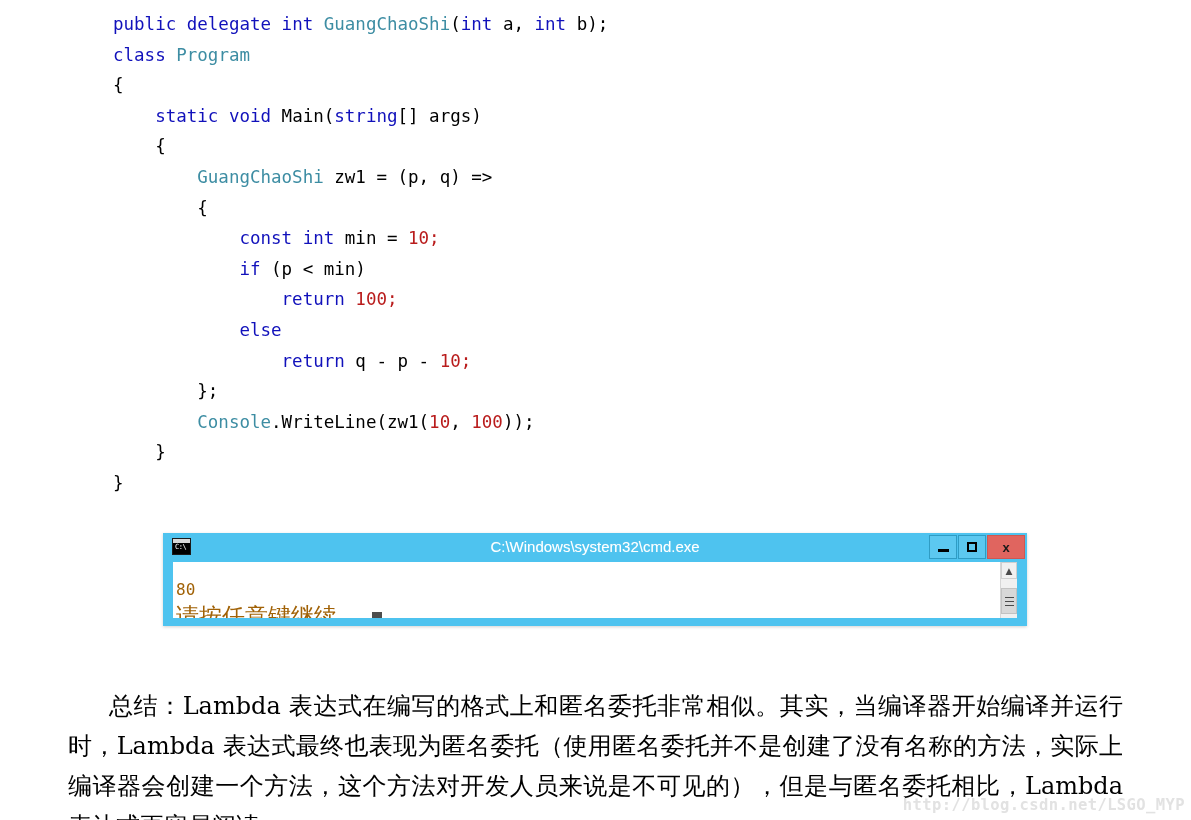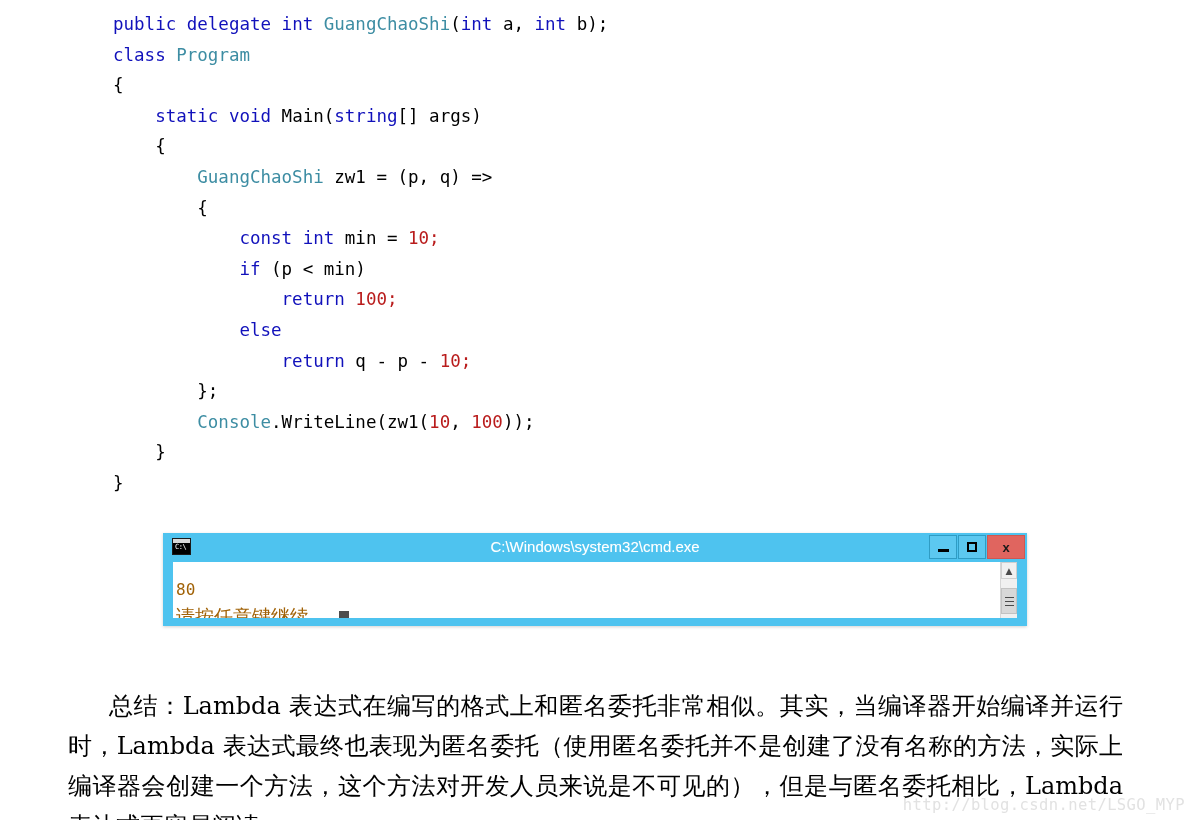--- a/index.html
+++ b/index.html
@@ -147,21 +147,21 @@
     left: 3px;
     top: 14px;
     color: #a16207;
     font-family: "DejaVu Sans Mono", monospace;
     font-size: 16px;
     line-height: 27px;
     white-space: pre;
   }
   #console-text .cn {
     font-family: Liberation Serif, serif;
-    font-size: 19px;
+    font-size: 23px;
   }
   .cursor-block {
     display: inline-block;
     width: 10px;
     height: 11px;
     background: #4d4d4d;
     vertical-align: 1px;
     margin-left: 6px;
   }
 
@@ -223,20 +223,21 @@
   
   #watermark {
     position: absolute;
     right: 6px;
     bottom: 6px;
     color: #e2e2e2;
     font-family: "DejaVu Sans Mono", monospace;
     font-size: 15.5px;
     letter-spacing: 0.4px;
     white-space: nowrap;
+    font-weight: bold;
   }
 </style>
 </head>
 <body>
 
 <div id="code-block"><div class="code-line"><span class="kw">public</span><span class="pln"> </span><span class="kw">delegate</span><span class="pln"> </span><span class="kw">int</span><span class="pln"> </span><span class="typ">GuangChaoShi</span><span class="pln">(</span><span class="kw">int</span><span class="pln"> a, </span><span class="kw">int</span><span class="pln"> b);</span></div><div class="code-line"><span class="kw">class</span><span class="pln"> </span><span class="typ">Program</span></div><div class="code-line"><span class="pln">{</span></div><div class="code-line"><span class="pln">    </span><span class="kw">static</span><span class="pln"> </span><span class="kw">void</span><span class="pln"> Main(</span><span class="kw">string</span><span class="pln">[] args)</span></div><div class="code-line"><span class="pln">    {</span></div><div class="code-line"><span class="pln">        </span><span class="typ">GuangChaoShi</span><span class="pln"> zw1 = (p, q) =&gt;</span></div><div class="code-line"><span class="pln">        {</span></div><div class="code-line"><span class="pln">            </span><span class="kw">const</span><span class="pln"> </span><span class="kw">int</span><span class="pln"> min = </span><span class="num">10;</span></div><div class="code-line"><span class="pln">            </span><span class="kw">if</span><span class="pln"> (p &lt; min)</span></div><div class="code-line"><span class="pln">                </span><span class="kw">return</span><span class="pln"> </span><span class="num">100;</span></div><div class="code-line"><span class="pln">            </span><span class="kw">else</span></div><div class="code-line"><span class="pln">                </span><span class="kw">return</span><span class="pln"> q - p - </span><span class="num">10;</span></div><div class="code-line"><span class="pln">        };</span></div><div class="code-line"><span class="pln">        </span><span class="typ">Console</span><span class="pln">.WriteLine(zw1(</span><span class="num">10</span><span class="pln">, </span><span class="num">100</span><span class="pln">));</span></div><div class="code-line"><span class="pln">    }</span></div><div class="code-line"><span class="pln">}</span></div></div>
 
 <div id="console-window">
 
   <div id="console-titlebar">

